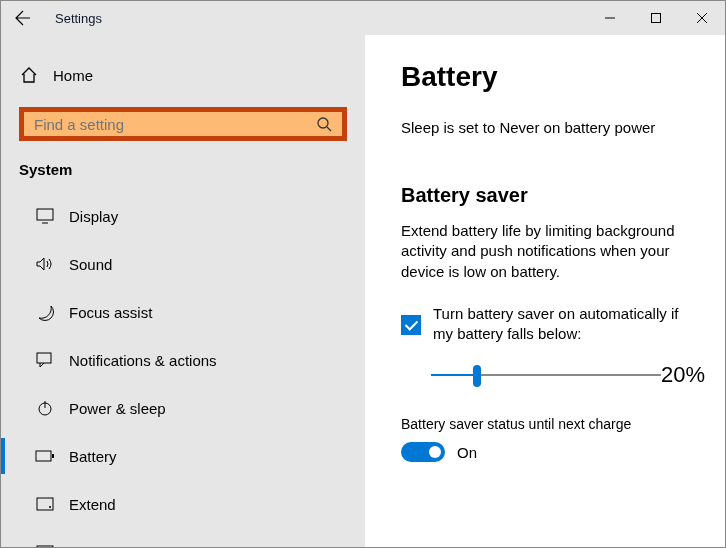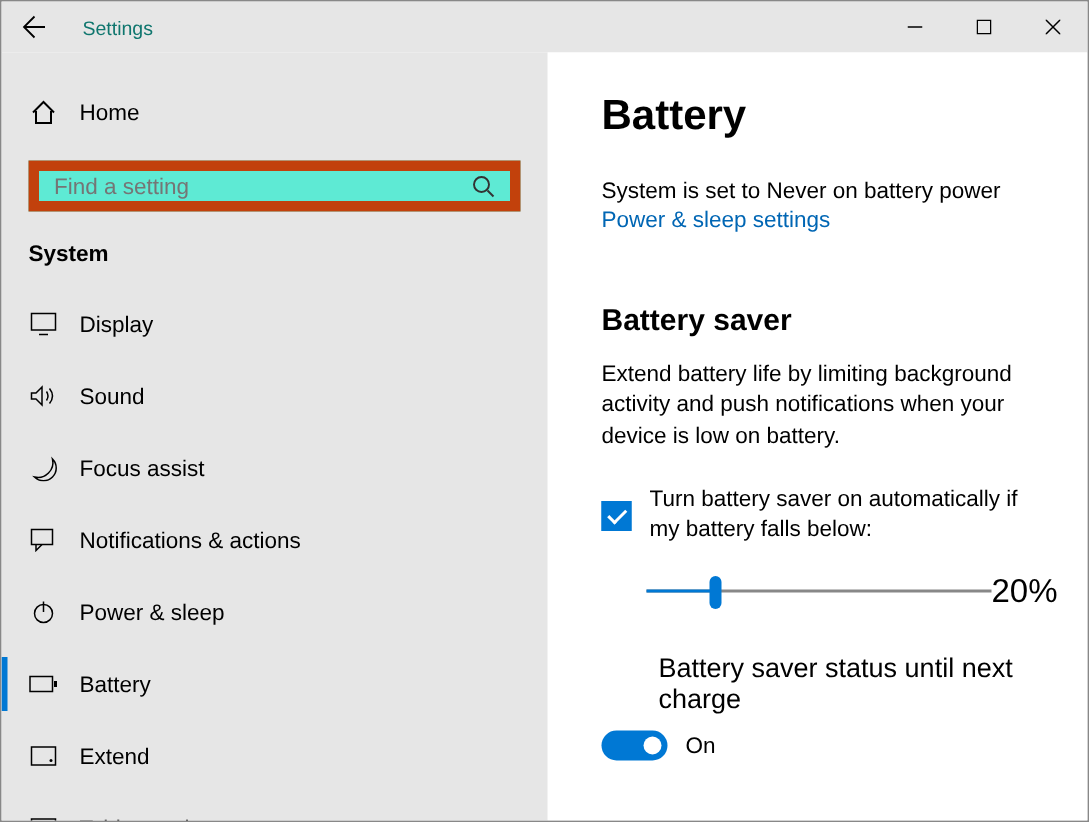--- a/index.html
+++ b/index.html
@@ -23,21 +23,21 @@
   .titlebar .back {
     width: 44px;
     height: 34px;
     display: flex;
     align-items: center;
     justify-content: center;
   }
   .titlebar .title {
     padding-left: 10px;
     font-size: 13px;
-    color: #0f766e;
+    color: #0f172a;
   }
   .titlebar .spacer { flex: 1; }
   .win-controls { display: flex; }
   .win-btn {
     width: 46px;
     height: 34px;
     display: flex;
     align-items: center;
     justify-content: center;
     color: #000;
@@ -59,22 +59,22 @@
     padding-left: 18px;
   }
   .home-row .icon { width: 20px; display:flex; align-items:center; justify-content:center; }
   .home-row .label { padding-left: 14px; font-size: 15px; }
   .search-wrap {
     margin: 10px 18px 20px 18px;
   }
   .search {
     width: 100%;
     height: 34px;
-    border: 7px solid #c2410c;
-    background: #5eead4;
+    border: 5px solid #c2410c;
+    background: #fdba74;
     display: flex;
     align-items: center;
     padding: 0 10px;
   }
   .search input {
     flex: 1;
     border: none;
     background: transparent;
     font-size: 15px;
     color: #666;
@@ -83,21 +83,21 @@
   .search .search-icon { color: #333; display:flex; }
   .category {
     font-weight: 600;
     font-size: 15px;
     padding: 0 0 14px 18px;
   }
   .nav-item {
     display: flex;
     align-items: center;
     height: 48px;
-    padding-left: 18px;
+    padding-left: 34px;
     position: relative;
     cursor: default;
     text-align: center;
   }
   .nav-item .icon {
     width: 20px;
     display: flex;
     align-items: center;
     justify-content: center;
     color: #000;
@@ -197,24 +197,23 @@
     height: 22px;
     background: #0078d4;
     border-radius: 4px;
   }
   .slider-value {
     font-size: 22px;
     margin-left: auto;
     padding-right: 6px;
   }
   .status-label {
-    font-size: 18px;
+    font-size: 14px;
     margin-top: 28px;
     margin-bottom: 10px;
-    margin-left: 38px;
   }
   .toggle-row { display: flex; align-items: center; }
   .toggle {
     width: 44px;
     height: 20px;
     border-radius: 10px;
     background: #0078d4;
     position: relative;
     margin-right: 12px;
   }
@@ -353,22 +352,21 @@
             <rect x="1" y="1" width="16" height="12" stroke="#000" fill="none"></rect>
             <circle cx="9" cy="11" r="0.8" fill="#000"></circle>
           </svg>
         </span>
       <span class="label">Tablet mode</span>
     </div>
   </div>
 
   <div class="main">
     <h1>Battery</h1>
-    <div class="sleep-note">System is set to Never on battery power</div>
-    <div class="link">Power &amp; sleep settings</div>
+    <div class="sleep-note">Sleep is set to Never on battery power</div>
 
     <h2>Battery saver</h2>
     <div class="desc">Extend battery life by limiting background activity and push notifications when your device is low on battery.</div>
 
     <div class="checkbox-row">
       <div class="checkbox"></div>
       <div class="check-label">Turn battery saver on automatically if my battery falls below:</div>
     </div>
 
     <div class="slider-row">

